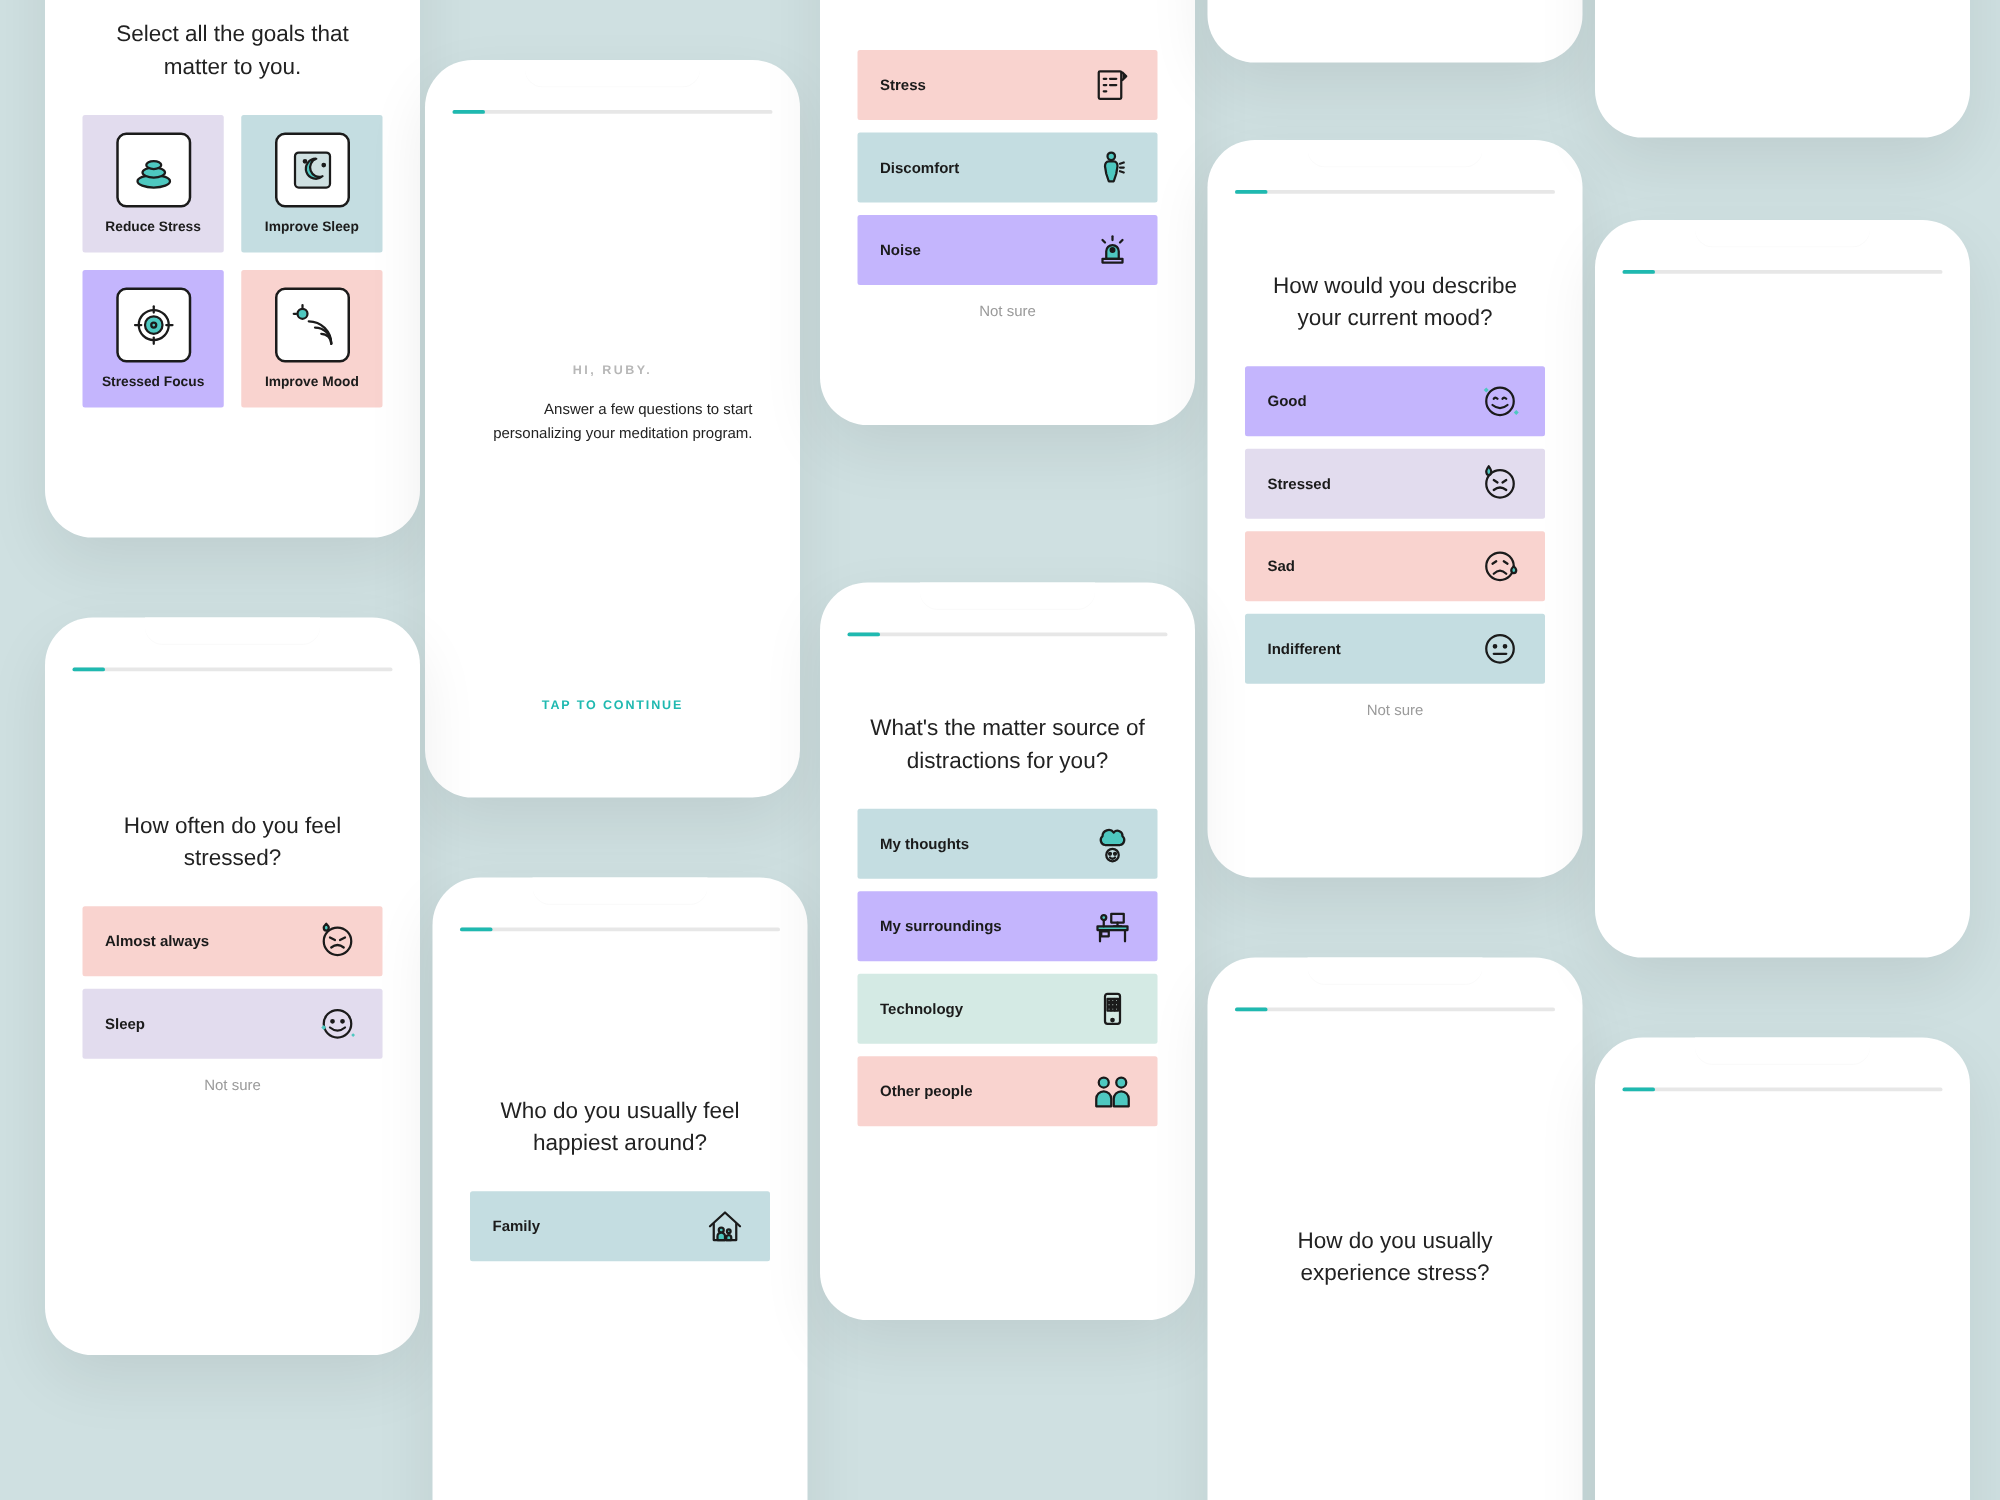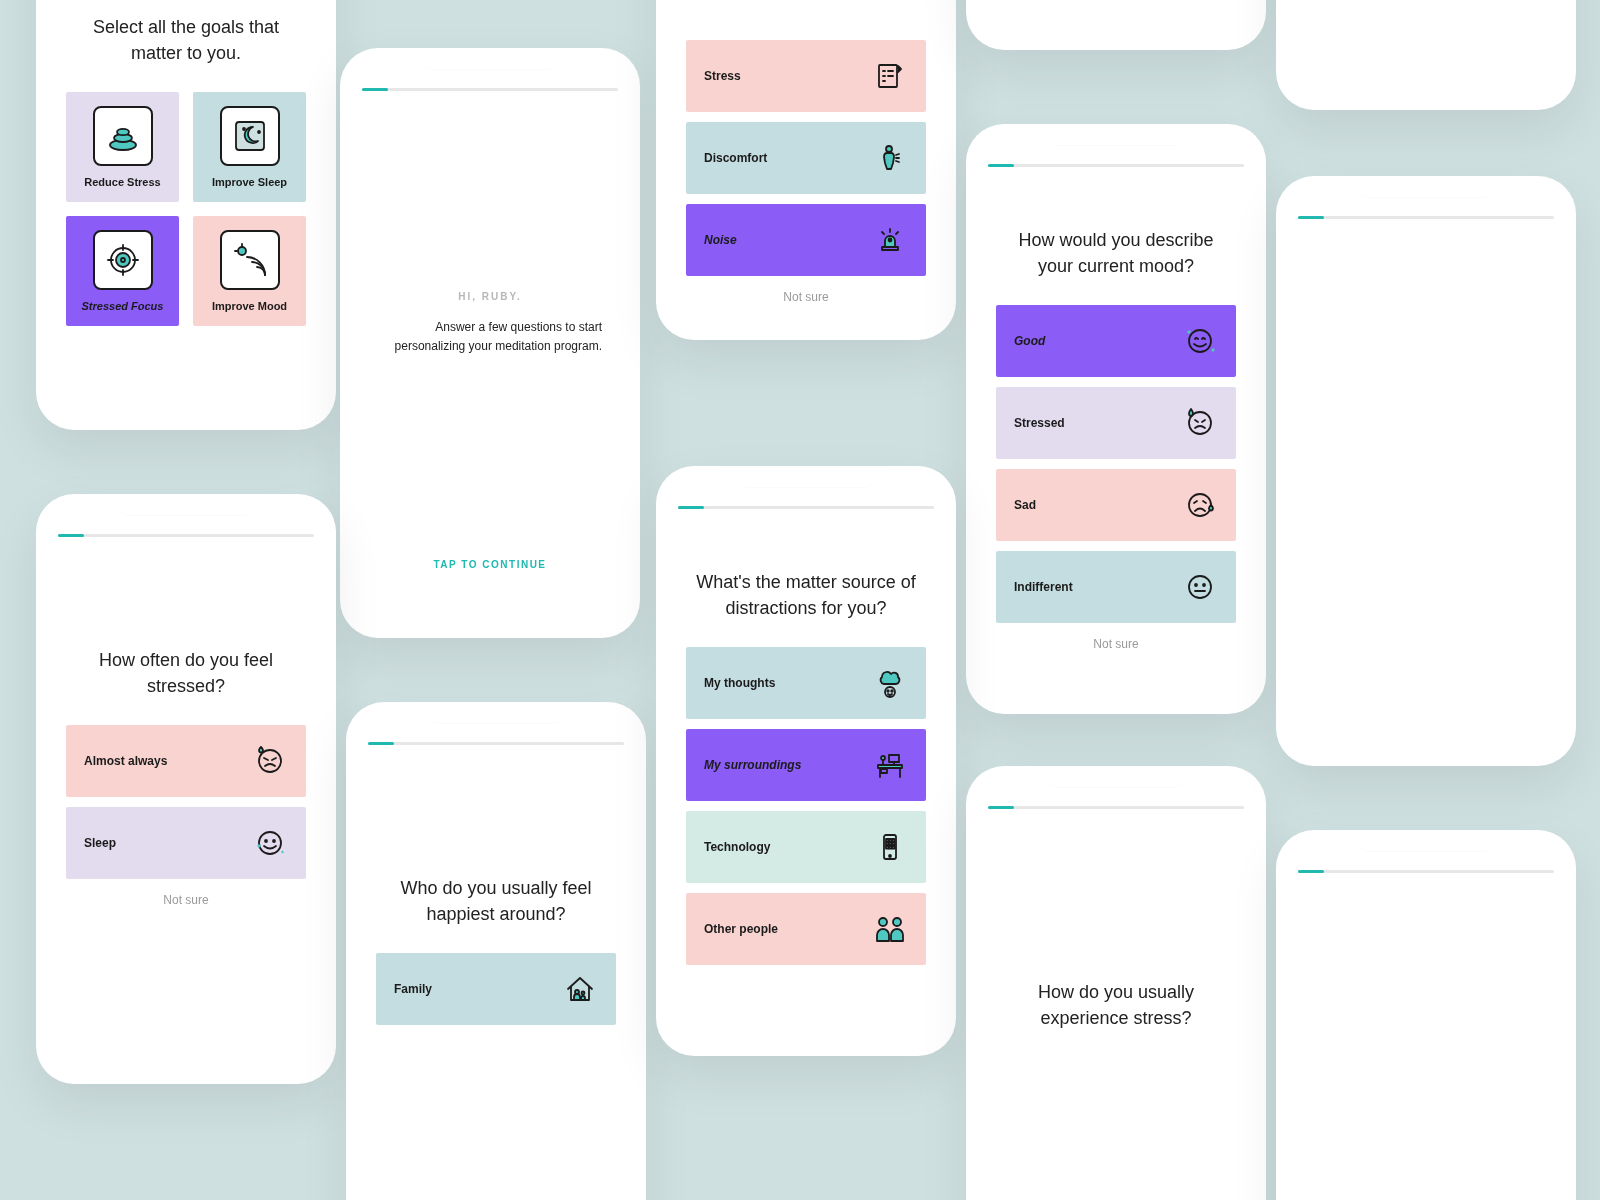--- a/index.html
+++ b/index.html
@@ -59,36 +59,36 @@
     padding: 0 24px;
   }
   .not-sure {
     text-align: center;
     color: #9a9a9a;
     font-size: 12px;
     padding: 14px 0;
   }
   .option-list { padding: 0 16px; display: flex; flex-direction: column; gap: 10px; }
   .option {
-    height: 72px;
+    height: 56px;
     border-radius: 2px;
     display: flex;
     align-items: center;
     justify-content: space-between;
     padding: 4px 18px;
     font-size: 12px;
     font-weight: 700;
     color: #1b1b1b;
     cursor: pointer;
     gap: 15px;
   }
   .option .icon { width: 36px; height: 36px; display: flex; align-items: center; justify-content: center; }
   .bg-pink   { background: #f9d3cf; }
   .bg-blue   { background: #c4dde1; }
-  .bg-cream  { background: #8b5cf6; font-style: italic; }
+  .bg-cream  { background: #c4b5fd; }
   .bg-lilac  { background: #e2dcee; }
   .bg-mint   { background: #d4eae4; }
 
   
   .goal-grid { display: grid; grid-template-columns: 1fr 1fr; gap: 14px; padding: 0 16px; }
   .goal-card {
     border-radius: 2px;
     padding: 14px 0 14px;
     display: flex; flex-direction: column; align-items: center;
     gap: 10px;
@@ -248,21 +248,21 @@
       </div>
     </div>
     <div class="not-sure">Not sure</div>
   </div>
 </div>
 
 <div class="phone" style="left:966px; top:-170px; height:220px;">
   <div class="screen" style="height:100%;"></div>
 </div>
 
-<div class="phone" style="left:966px; top:124px; height:590px;">
+<div class="phone" style="left:966px; top:112px; height:590px;">
   <div class="notch"></div>
   <div class="screen" style="height:100%;">
     <div class="progress" style="margin-top:26px;"></div>
     <div style="height:60px;"></div>
     <div class="q-title">How would you describe your current mood?</div>
     <div style="height:26px;"></div>
     <div class="option-list">
       <div class="option bg-cream">
         <span>Good</span>
         <span class="icon">

